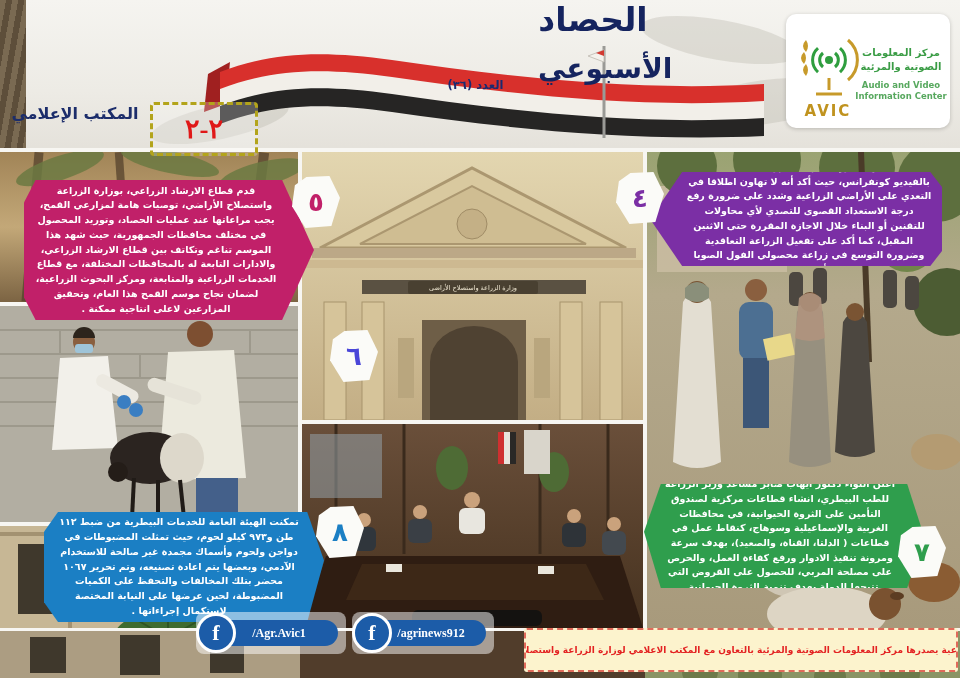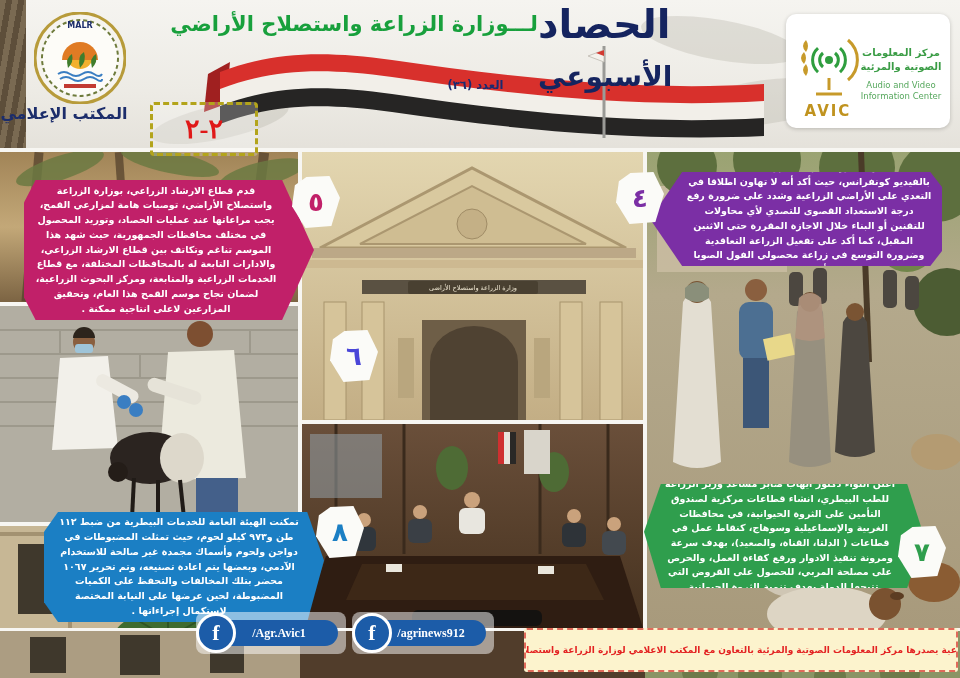--- a/index.html
+++ b/index.html
@@ -8,43 +8,43 @@
 
   
   #header-bg{position:absolute;left:0;top:0;width:960px;height:152px;
     background:linear-gradient(180deg,#f5f4f0 0%,#edebe5 60%,#e4e1da 100%);
     z-index:1;}
   #header-bg .frond{position:absolute;border-radius:50%;opacity:.35;background:#b8b4aa;}
   #palm-trunk-left{position:absolute;left:0;top:0;width:26px;height:152px;z-index:2;
     background:repeating-linear-gradient(100deg,#7a6a52 0 6px,#5d4e3a 6px 12px);}
 
   #malr-logo{position:absolute;left:34px;top:12px;z-index:3;}
-  #media-office-label{position:absolute;left:0;top:104px;width:128px;text-align:center;
+  #media-office-label{position:absolute;left:11px;top:104px;width:128px;text-align:center;
     color:#1c2d6b;font-size:16px;font-weight:bold;z-index:3;}
   #page-badge{position:absolute;left:150px;top:102px;width:102px;height:48px;
     border:3px dashed #b3a41b;border-radius:4px;display:flex;align-items:center;justify-content:center;
     color:#e01818;font-size:27px;font-weight:bold;z-index:3;background:rgba(255,255,255,.25);font-family:Liberation Serif, serif;}
   #subtitle{position:absolute;left:228px;top:12px;width:310px;text-align:center;direction:rtl;
     color:#18a03c;font-size:21px;font-weight:bold;white-space:nowrap;z-index:3;}
   #date-range{position:absolute;left:372px;top:57px;width:180px;text-align:center;direction:rtl;
     color:#d92020;font-size:14px;font-weight:bold;white-space:nowrap;z-index:4;}
   #issue-label{position:absolute;left:428px;top:78px;width:95px;text-align:center;direction:rtl;
     color:#1b2a70;font-size:11.5px;font-weight:bold;z-index:4;}
   #title-block{position:absolute;left:538px;top:2px;width:110px;text-align:center;color:#15245f;z-index:3;}
-  #title-block .t1{font-size:40px;font-weight:bold;line-height:1.1;}
+  #title-block .t1{font-size:33px;font-weight:bold;line-height:1.1;}
   #title-block .t2{font-size:28px;font-weight:bold;line-height:1.2;margin-top:14px;}
   #flag-ribbon{position:absolute;left:202px;top:42px;z-index:2;}
   #flag-pole{position:absolute;left:586px;top:46px;z-index:2;}
 
   #avic-card{position:absolute;left:786px;top:14px;width:164px;height:114px;background:#fff;
     border-radius:10px;box-shadow:0 1px 4px rgba(0,0,0,.2);z-index:3;}
   #avic-card .ar{position:absolute;right:6px;top:32px;width:86px;text-align:center;direction:rtl;
     color:#3a9c45;font-size:10px;font-weight:bold;line-height:1.35;}
   #avic-card .en{position:absolute;right:2px;top:66px;width:94px;text-align:center;
-    color:#57a85e;font-size:8.5px;font-weight:normal;line-height:1.3;}
+    color:#57a85e;font-size:8.5px;font-weight:bold;line-height:1.3;}
   #avic-acronym{position:absolute;left:14px;top:88px;width:56px;text-align:center;
     color:#c0931f;font-size:15px;font-weight:bold;letter-spacing:2px;}
   #avic-icon{position:absolute;left:12px;top:18px;}
 
   
   .photo{position:absolute;z-index:1;}
   .sep{position:absolute;background:#f7f6f2;z-index:2;}
 
   
   .news-block{position:absolute;background:var(--c,#555);color:#fff;display:flex;align-items:center;
@@ -350,42 +350,22 @@
   </div>
 
   <div class="sep" style="left:0;top:148px;width:960px;height:4px;"></div>
   <div class="sep" style="left:298px;top:152px;width:4px;height:478px;"></div>
   <div class="sep" style="left:643px;top:152px;width:4px;height:478px;"></div>
   <div class="sep" style="left:0;top:302px;width:298px;height:4px;"></div>
   <div class="sep" style="left:0;top:522px;width:298px;height:4px;"></div>
   <div class="sep" style="left:302px;top:420px;width:341px;height:4px;"></div>
   <div class="sep" style="left:0;top:628px;width:960px;height:3px;"></div>
 
-  <div id="malr-logo">
-    <svg width="92" height="92" viewBox="0 0 92 92">
-      <circle cx="46" cy="46" r="45" fill="#f6f4ee" stroke="#b79b3a" stroke-width="3"></circle>
-      <circle cx="46" cy="46" r="38" fill="#fdfcf8" stroke="#6e7b3c" stroke-width="2" stroke-dasharray="4 3"></circle>
-      <circle cx="46" cy="44" r="13" fill="#f2b02e"></circle>
-      <path d="M28 48 a18 18 0 0 1 36 0 Z" fill="#e07b24"></path>
-      <g fill="#3f7d2c">
-        <path d="M34 56 q-3 -10 4 -14 q2 8 -4 14Z"></path>
-          <path d="M46 56 q-3 -12 4 -16 q3 9 -4 16Z"></path>
-          <path d="M58 56 q-3 -10 4 -14 q2 8 -4 14Z"></path>
-      </g>
-      <g stroke="#3a7ec2" stroke-width="2" fill="none">
-        <path d="M24 62 q6 -4 12 0 t12 0 t12 0 t8 0"></path>
-        <path d="M26 67 q6 -4 12 0 t12 0 t12 0 t6 0"></path>
-      </g>
-      <rect x="30" y="72" width="32" height="4" fill="#c23a32"></rect>
-      <text x="46" y="16" text-anchor="middle" font-size="8" font-weight="bold" fill="#1c2d6b">MALR</text>
-    </svg>
-  </div>
   <div id="media-office-label">المكتب الإعلامي</div>
   <div id="page-badge">٢-٢</div>
-  <div id="subtitle">لـــوزارة الزراعة واستصلاح الأراضي</div>
   <div id="issue-label">العدد (٣٦)</div>
   <div id="title-block">
     <div class="t1">الحصاد</div>
     <div class="t2">الأسبوعي</div>
   </div>
 
   <div id="flag-ribbon">
     <svg width="575" height="100" viewBox="0 0 575 100">
       <polygon points="6,32 28,20 24,62 2,70" fill="#a02020"></polygon>
       <path d="M18 30 C70 10 120 8 190 18 C300 34 430 50 562 42 L562 60 C430 68 300 52 190 36 C120 26 70 28 18 48 Z" fill="#d8302c"></path>

